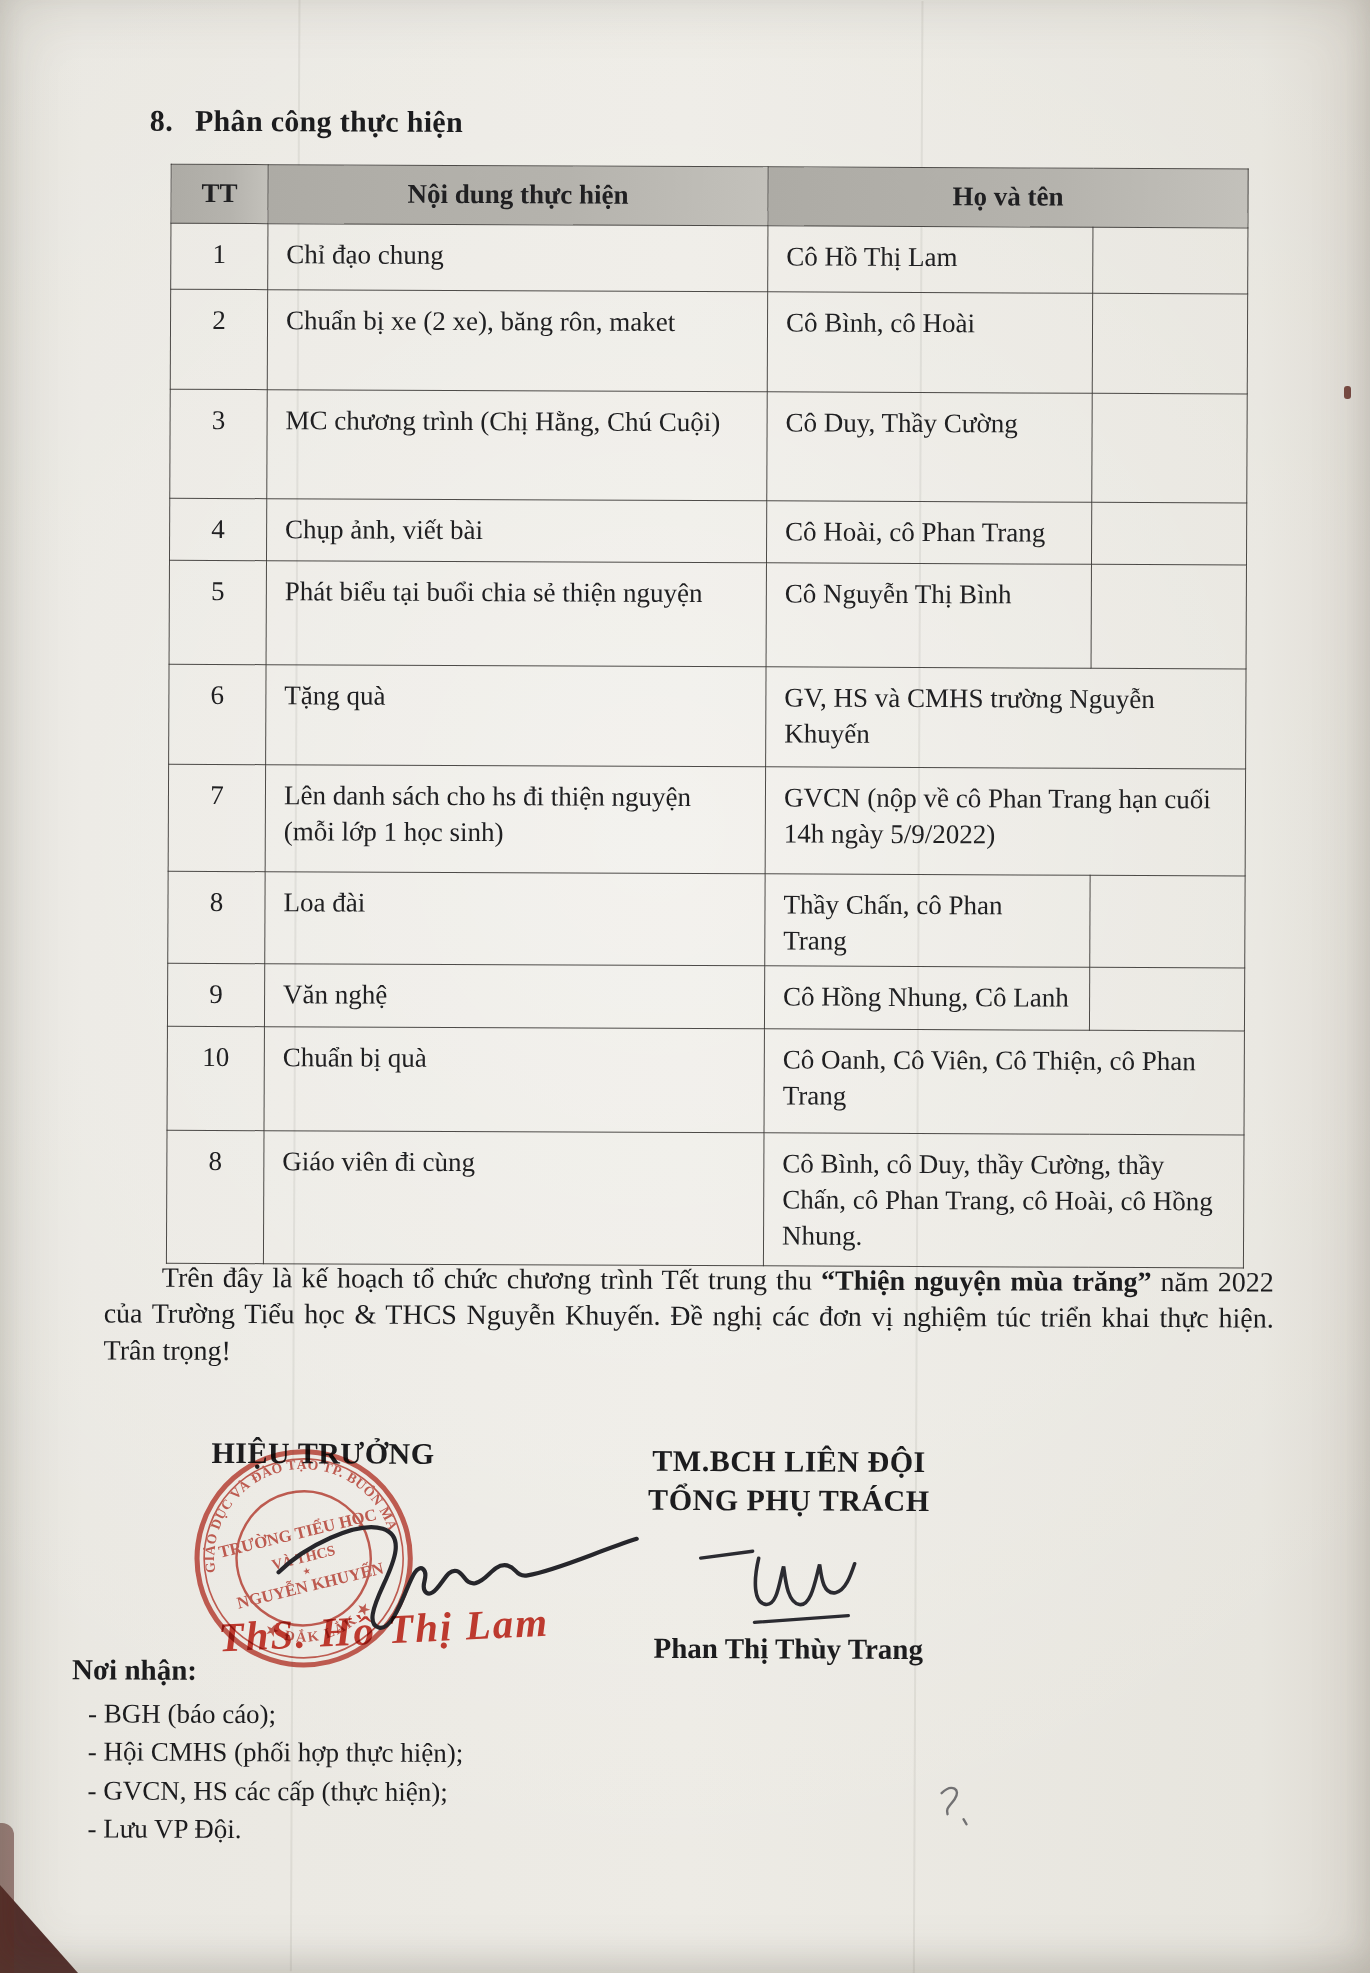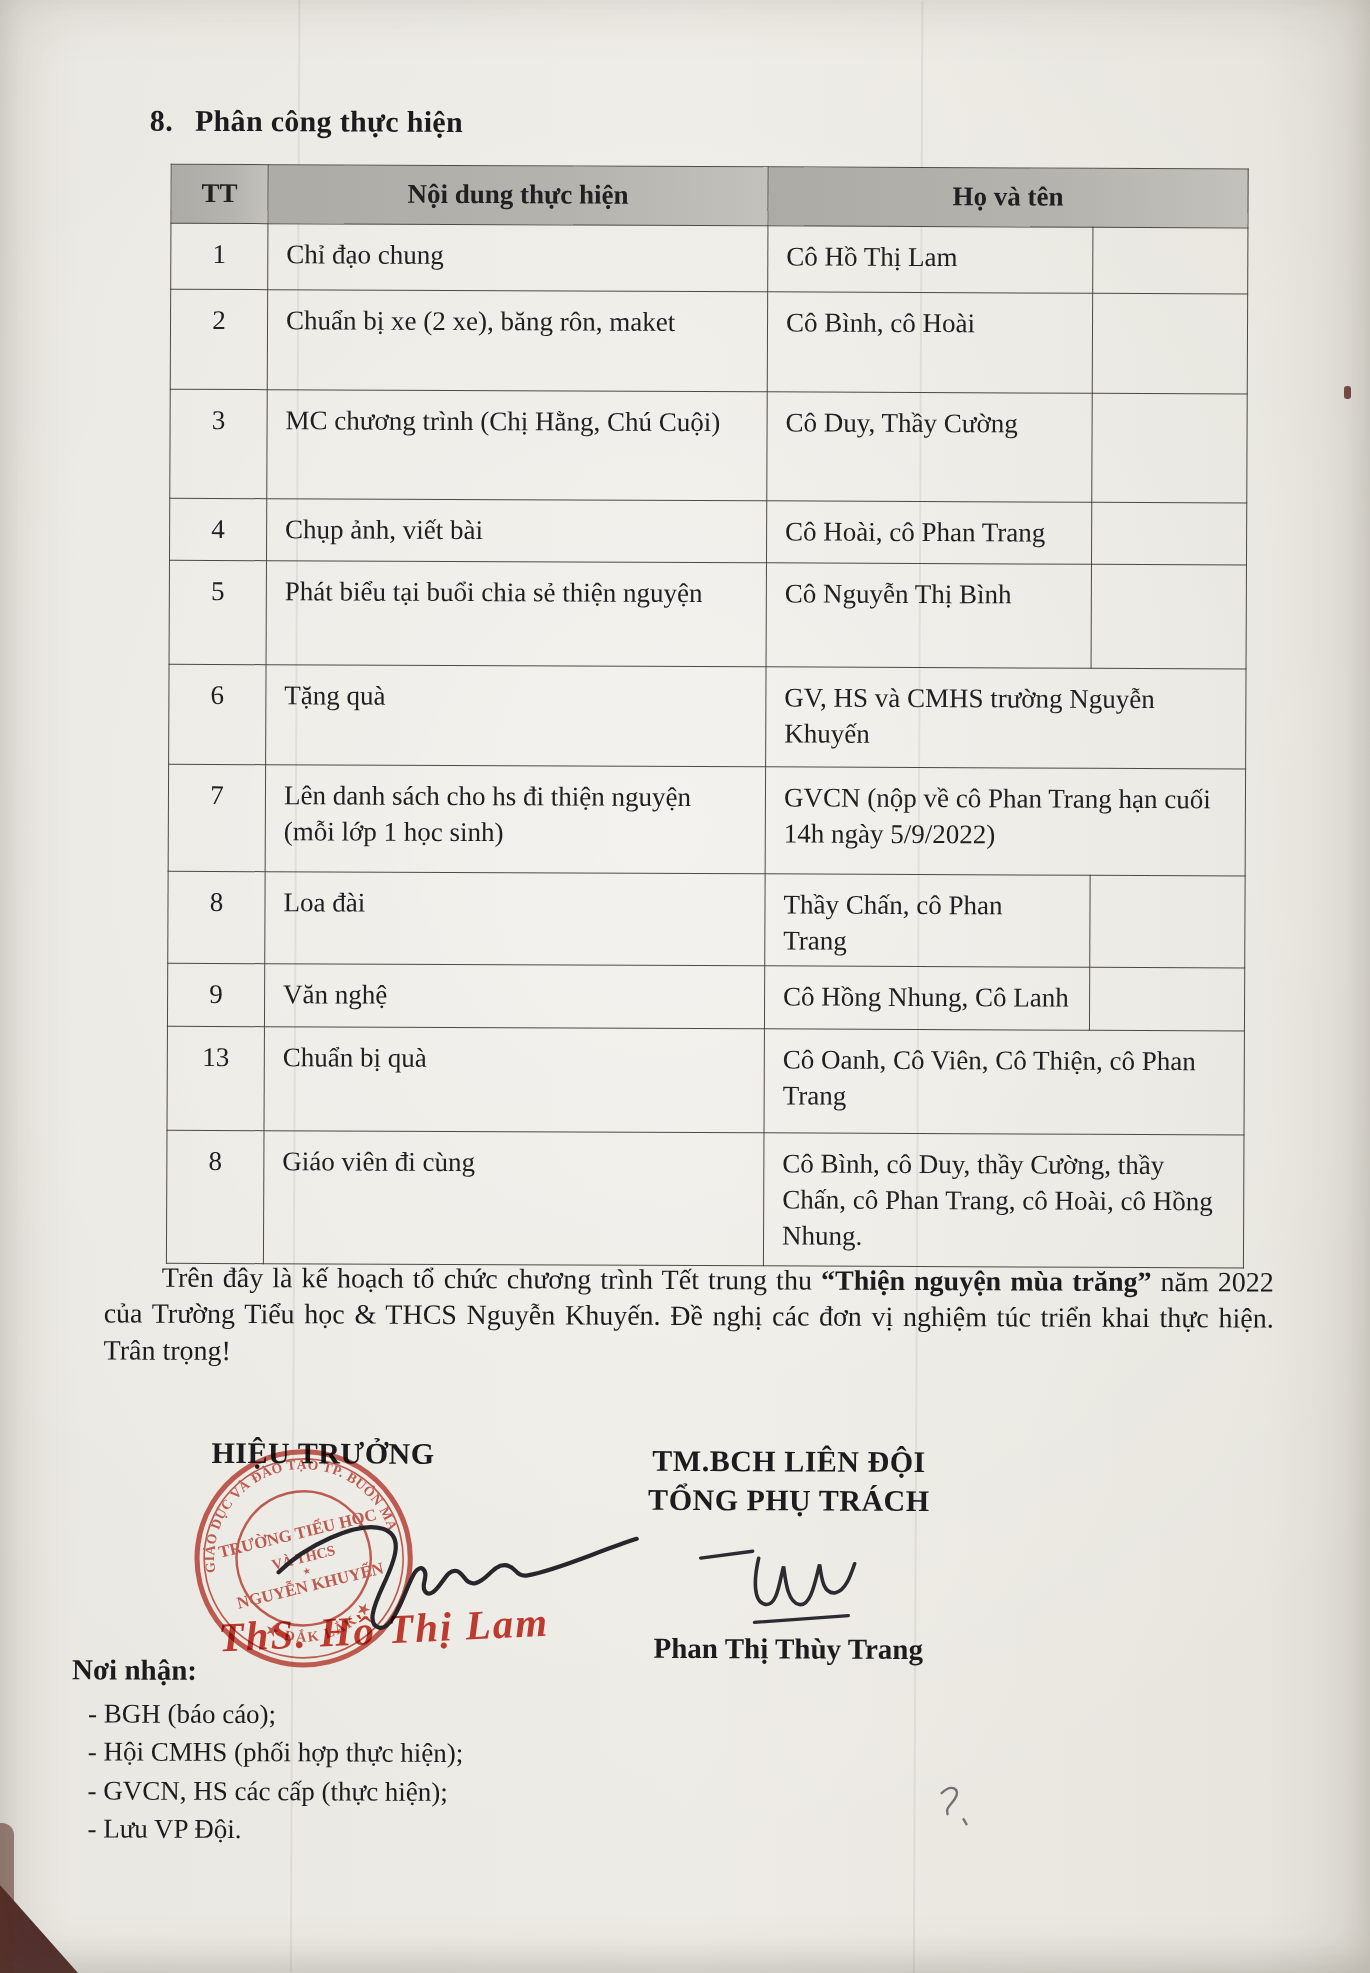--- a/index.html
+++ b/index.html
@@ -142,21 +142,21 @@
             <td>Thầy Chấn, cô Phan Trang</td>
             <td></td>
           </tr>
           <tr style="height: 63px;">
             <td class="c-tt">9</td>
             <td>Văn nghệ</td>
             <td>Cô Hồng Nhung, Cô Lanh</td>
             <td></td>
           </tr>
           <tr style="height: 104px;">
-            <td class="c-tt">13</td>
+            <td class="c-tt">10</td>
             <td>Chuẩn bị quà</td>
             <td colspan="2">Cô Oanh, Cô Viên, Cô Thiện, cô Phan Trang</td>
           </tr>
           <tr style="height: 133px;">
             <td class="c-tt">8</td>
             <td>Giáo viên đi cùng</td>
             <td colspan="2">Cô Bình, cô Duy, thầy Cường, thầy Chấn, cô Phan Trang, cô Hoài, cô Hồng Nhung.</td>
           </tr>
         </tbody>
     </table>

